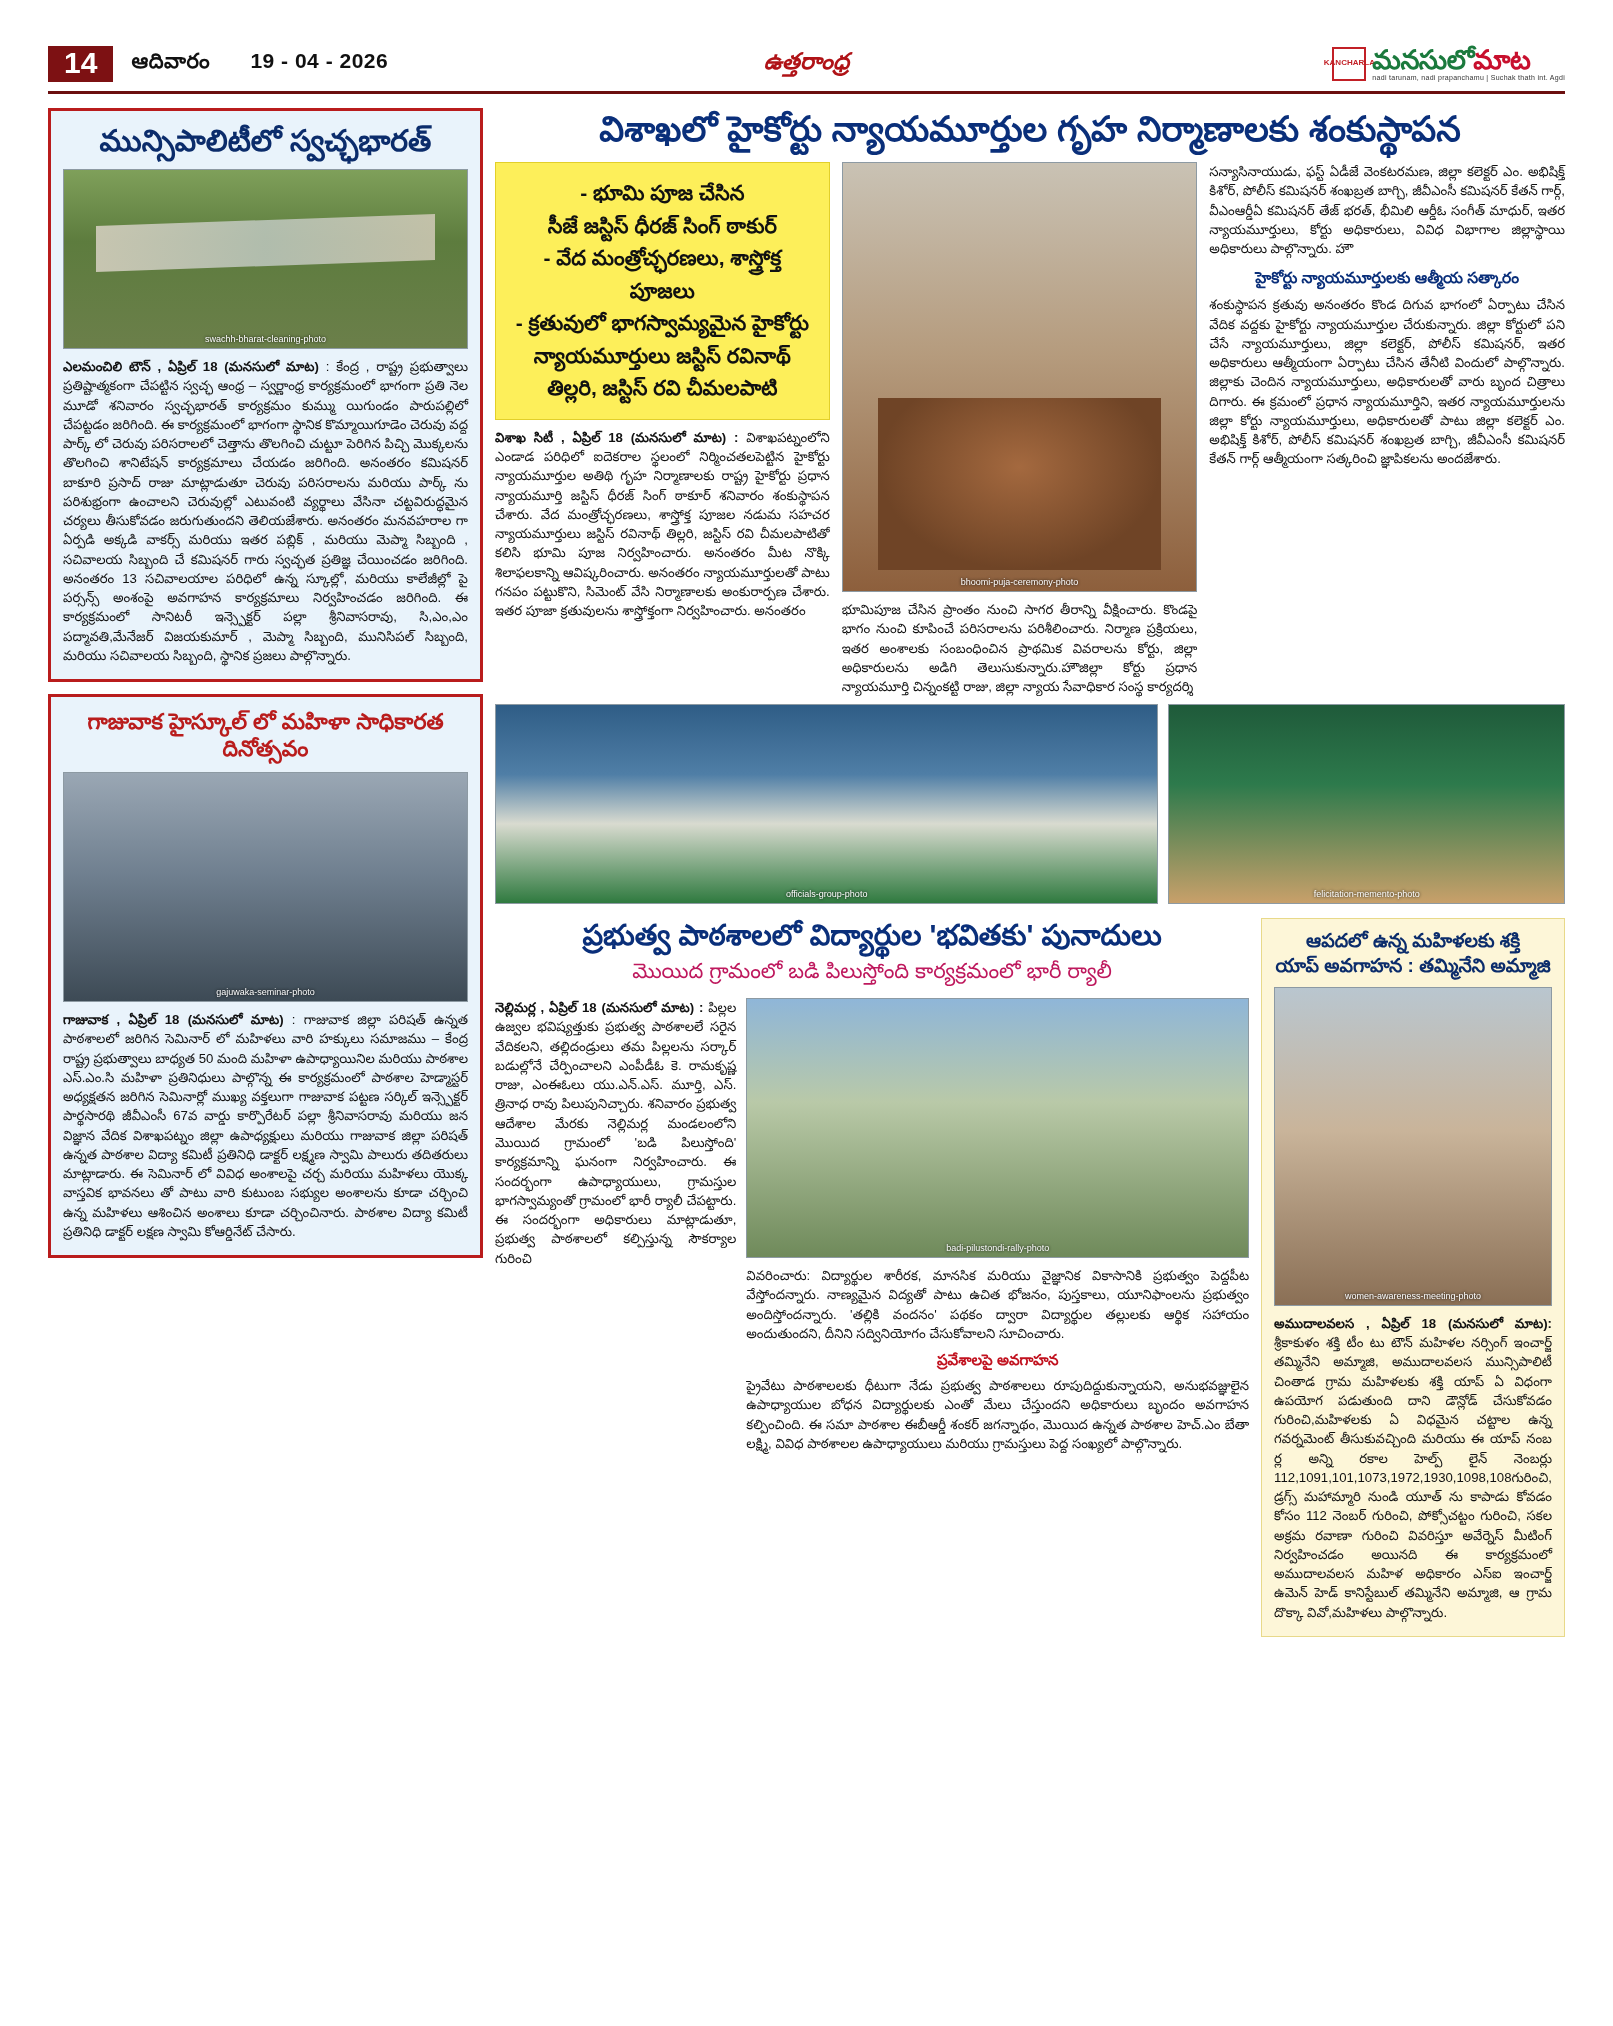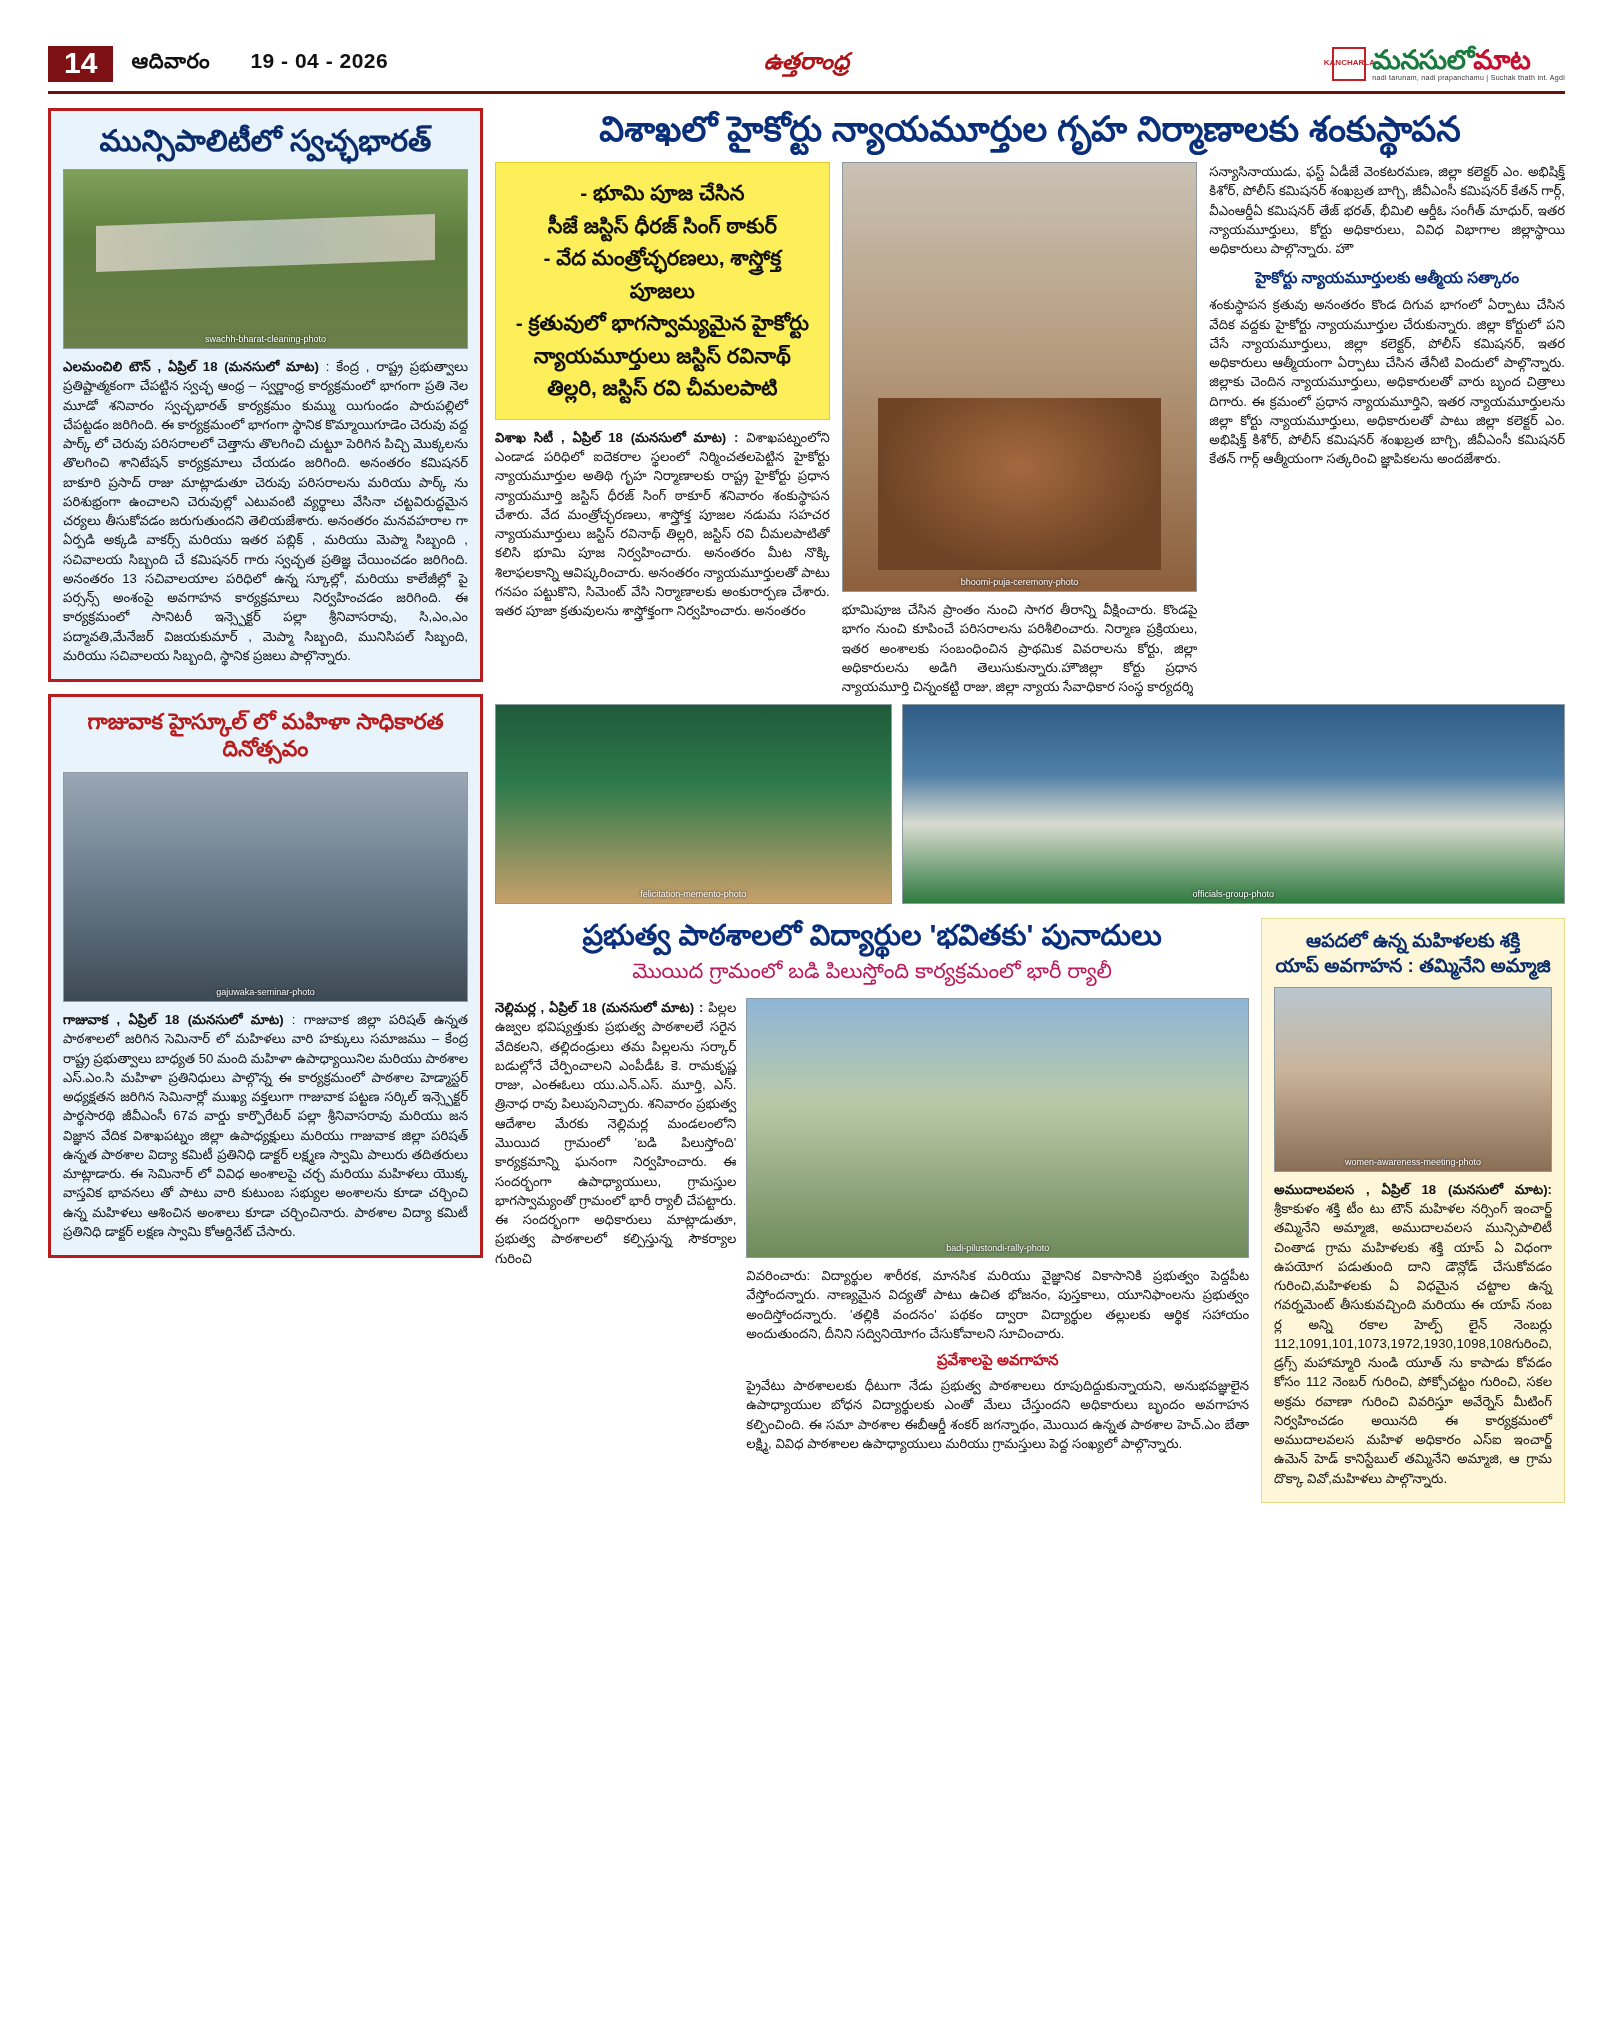--- a/index.html
+++ b/index.html
@@ -155,21 +155,21 @@
   .ph2::after{content:""; position:absolute; left:10%; top:55%; width:80%; height:40%;
       background:radial-gradient(ellipse at 50% 40%, #a4693f, #6f4426 70%); }
   .ph3 { height:200px; background:
       linear-gradient(180deg,#2f5d86 0%, #4f7ea6 35%, #d9dbd0 60%, #2f7a3f 100%); }
   .ph4 { height:200px; background:
       linear-gradient(180deg,#1f5a3a 0%, #2d7a4c 40%, #c8a06a 100%); }
   .ph5 { height:230px; background:
       linear-gradient(180deg,#9aa7b4 0%, #6f7f8f 45%, #3d4a55 100%); }
   .ph6 { height:260px; background:
       linear-gradient(180deg,#8fb6d8 0%, #b9c9a8 40%, #6f8a5a 100%); }
-  .ph7 { height:185px; background:
+  .ph7 { height:319px; background:
       linear-gradient(180deg,#b9c6cf 0%, #c9b49a 45%, #8a6f55 100%); }
 
   .img-border { border:1px solid #8d9aa3; }
 
   .spacer8 { height:8px; }
   .spacer12 { height:12px; }
 </style>
 </head>
 <body>
 
@@ -254,25 +254,25 @@
           <div style="width:34%">
             <div class="p-text" style="margin-top:0">సన్యాసినాయుడు, ఫస్ట్ ఏడీజే వెంకటరమణ, జిల్లా కలెక్టర్ ఎం. అభిషిక్త్ కిశోర్, పోలీస్ కమిషనర్ శంఖబ్రత బాగ్చి, జీవీఎంసీ కమిషనర్ కేతన్ గార్గ్, వీఎంఆర్డీఏ కమిషనర్ తేజ్ భరత్, భీమిలి ఆర్డీఓ సంగీత్ మాధుర్, ఇతర న్యాయమూర్తులు, కోర్టు అధికారులు, వివిధ విభాగాల జిల్లాస్థాయి అధికారులు పాల్గొన్నారు. హౌ</div>
             <div class="subhead-blue">హైకోర్టు న్యాయమూర్తులకు ఆత్మీయ సత్కారం</div>
             <div class="p-text" style="margin-top:0">శంకుస్థాపన క్రతువు అనంతరం కొండ దిగువ భాగంలో ఏర్పాటు చేసిన వేదిక వద్దకు హైకోర్టు న్యాయమూర్తుల చేరుకున్నారు. జిల్లా కోర్టులో పని చేసే న్యాయమూర్తులు, జిల్లా కలెక్టర్, పోలీస్ కమిషనర్, ఇతర అధికారులు ఆత్మీయంగా ఏర్పాటు చేసిన తేనీటి విందులో పాల్గొన్నారు. జిల్లాకు చెందిన న్యాయమూర్తులు, అధికారులతో వారు బృంద చిత్రాలు దిగారు. ఈ క్రమంలో ప్రధాన న్యాయమూర్తిని, ఇతర న్యాయమూర్తులను జిల్లా కోర్టు న్యాయమూర్తులు, అధికారులతో పాటు జిల్లా కలెక్టర్ ఎం. అభిషిక్త్ కిశోర్, పోలీస్ కమిషనర్ శంఖబ్రత బాగ్చి, జీవీఎంసీ కమిషనర్ కేతన్ గార్గ్ ఆత్మీయంగా సత్కరించి జ్ఞాపికలను అందజేశారు.</div>
           </div>
         </div>
 
         <div class="spacer8"></div>
 
         <div style="display:flex; gap:10px;">
+          <div style="flex:0 0 62%;" class="photo img-border ph3">
+            <div class="ph-label">officials-group-photo</div>
+          </div>
           <div style="flex:1;" class="photo img-border ph4">
             <div class="ph-label">felicitation-memento-photo</div>
-          </div>
-          <div style="flex:0 0 62%;" class="photo img-border ph3">
-            <div class="ph-label">officials-group-photo</div>
           </div>
         </div>
       </div>
 
       <div class="bottom-wrap">
 
         <div style="flex:1;">
           <div>
             <div class="headline-rally">ప్రభుత్వ పాఠశాలలో విద్యార్థుల 'భవితకు' పునాదులు</div>
             <div class="headline-rally-sub">మొయిద గ్రామంలో బడి పిలుస్తోంది కార్యక్రమంలో భారీ ర్యాలీ</div>

